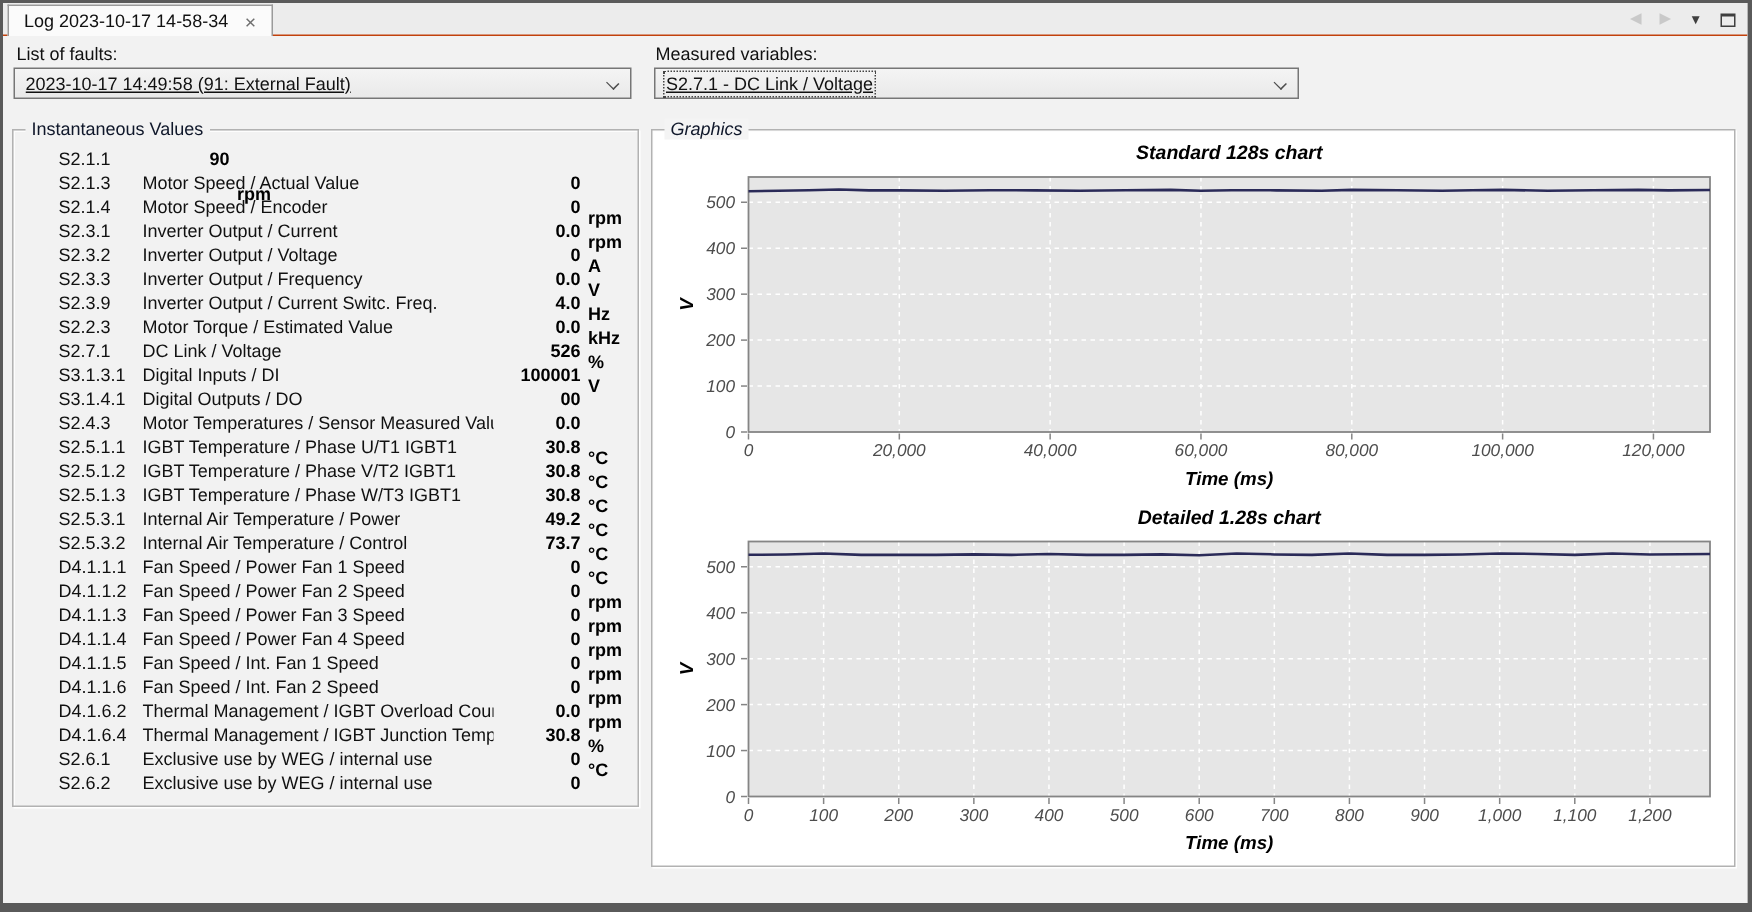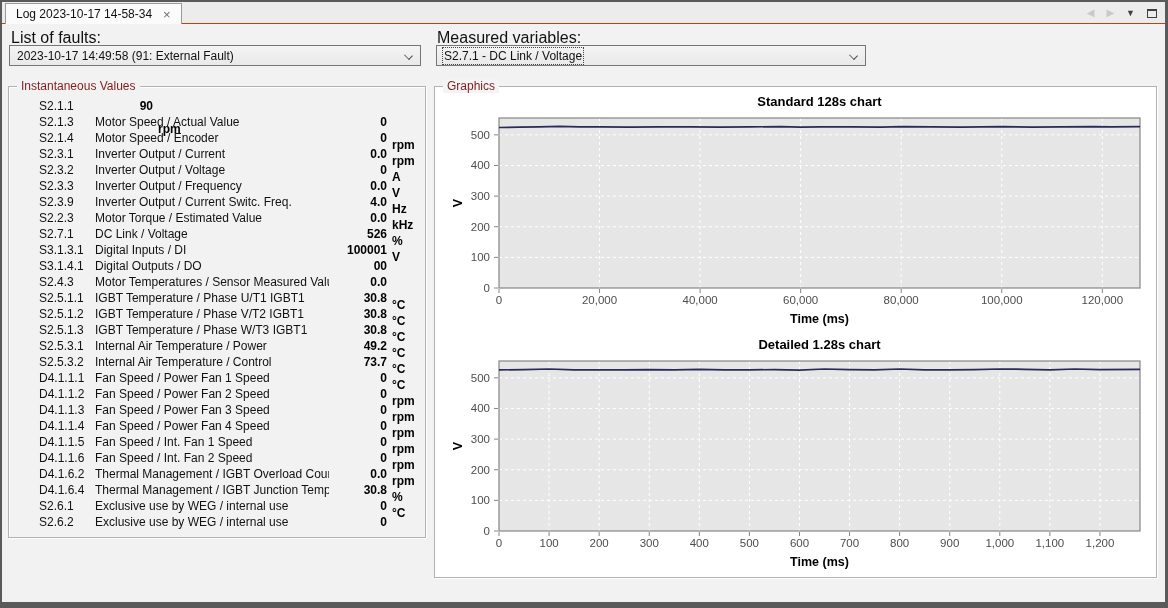--- a/index.html
+++ b/index.html
@@ -32,49 +32,49 @@
   }
   .navbtn { font-size:10px; color:#c9c9c9; line-height:1; }
   .menubtn { font-size:9px; color:#3f3f3f; line-height:1; }
   .winbtn { width:10px; height:9px; border:1.5px solid #3f3f3f; border-top-width:2.5px; }
 
   
   .document {
     position:absolute; left:0; top:22px; right:0; bottom:0;
     background:#f2f2f2;
   }
-  .field-label { position:absolute; font-size:16px; color:#111; }
+  .field-label { position:absolute; font-size:12px; color:#111; }
 
   .combo {
     position:absolute; height:21px;
     background:linear-gradient(#f4f4f4,#e9e9e9);
     border:1px solid #767676;
     display:flex; align-items:center;
     padding:0 22px 0 7px; cursor:default;
   }
-  .combo-text { font-size:12px; color:#111; white-space:nowrap; overflow:hidden; position:relative; }
+  .combo-text { font-size:12px; color:#111; white-space:nowrap; overflow:hidden; position:relative;text-decoration:underline; }
   .combo.focused .combo-text { outline:1px dotted #444; outline-offset:1px; }
   .combo-chev {
     position:absolute; right:8px; top:6px; width:7px; height:7px;
     border-right:1.4px solid #4d4d4d; border-bottom:1.4px solid #4d4d4d;
     transform:rotate(45deg) scale(1,0.8);
   }
 
   
   .groupbox {
     position:absolute;
     border:1px solid #b2b2b2;
     box-shadow:1px 1px 0 #ffffff, inset 1px 1px 0 #fdfdfd;
   }
   .groupbox-label {
     position:absolute; top:-8px; left:8px; background:#f2f2f2;
-    padding:0 4px; font-size:12px; color:#7f1d1d; white-space:nowrap;
+    padding:0 4px; font-size:12px; color:#0f172a; white-space:nowrap;
   }
   .gb-values { left:6px; top:62px; width:418px; height:452px; background:#f2f2f2; }
-  .gb-graphics { left:432px; top:62px; width:723px; height:492px; background:#ffffff; }
+  .gb-graphics { left:432px; top:62px; width:723px; height:492px; background:#ffffff;font-style:italic; }
   .gb-graphics .groupbox-label { background:#f4f4f4; }
 
   
   .iv-rows { position:absolute; left:0; top:11px; right:0; }
   .iv-row { display:flex; height:16px; align-items:center; padding-left:30px; }
   .c-code { width:56px; flex:none; color:#111; }
   .c-name { flex:1; color:#111; white-space:nowrap; overflow:hidden; }
   .c-val  { width:58px; flex:none; text-align:right; font-weight:bold; color:#000; }
   .c-unit { width:38px; flex:none; padding-left:5px; font-weight:bold; color:#000;margin-top:46px; }
 

